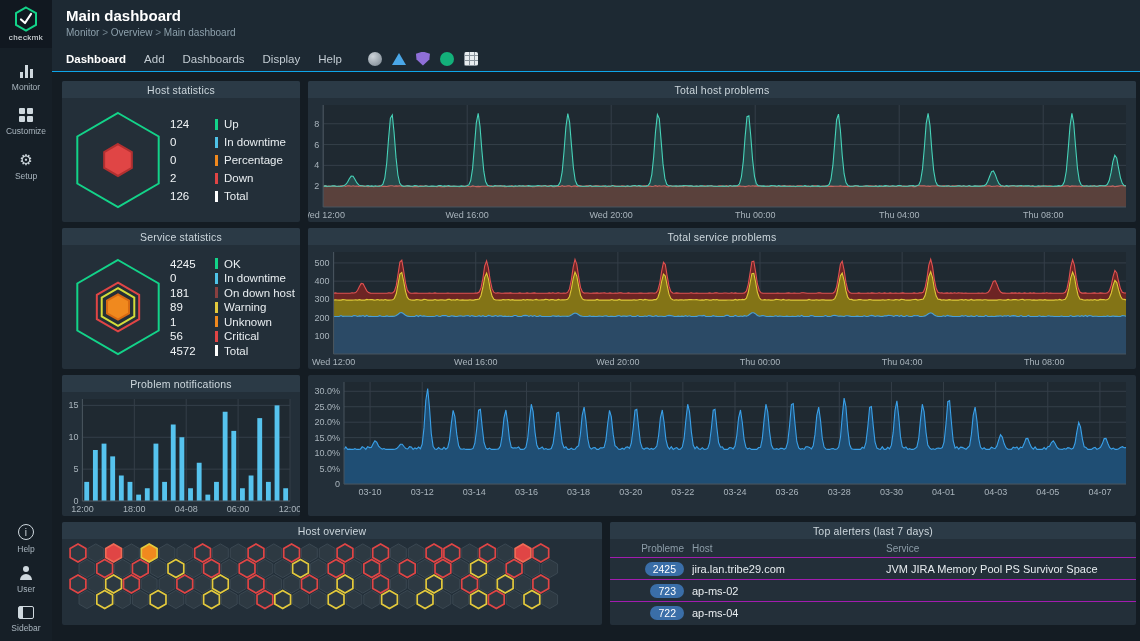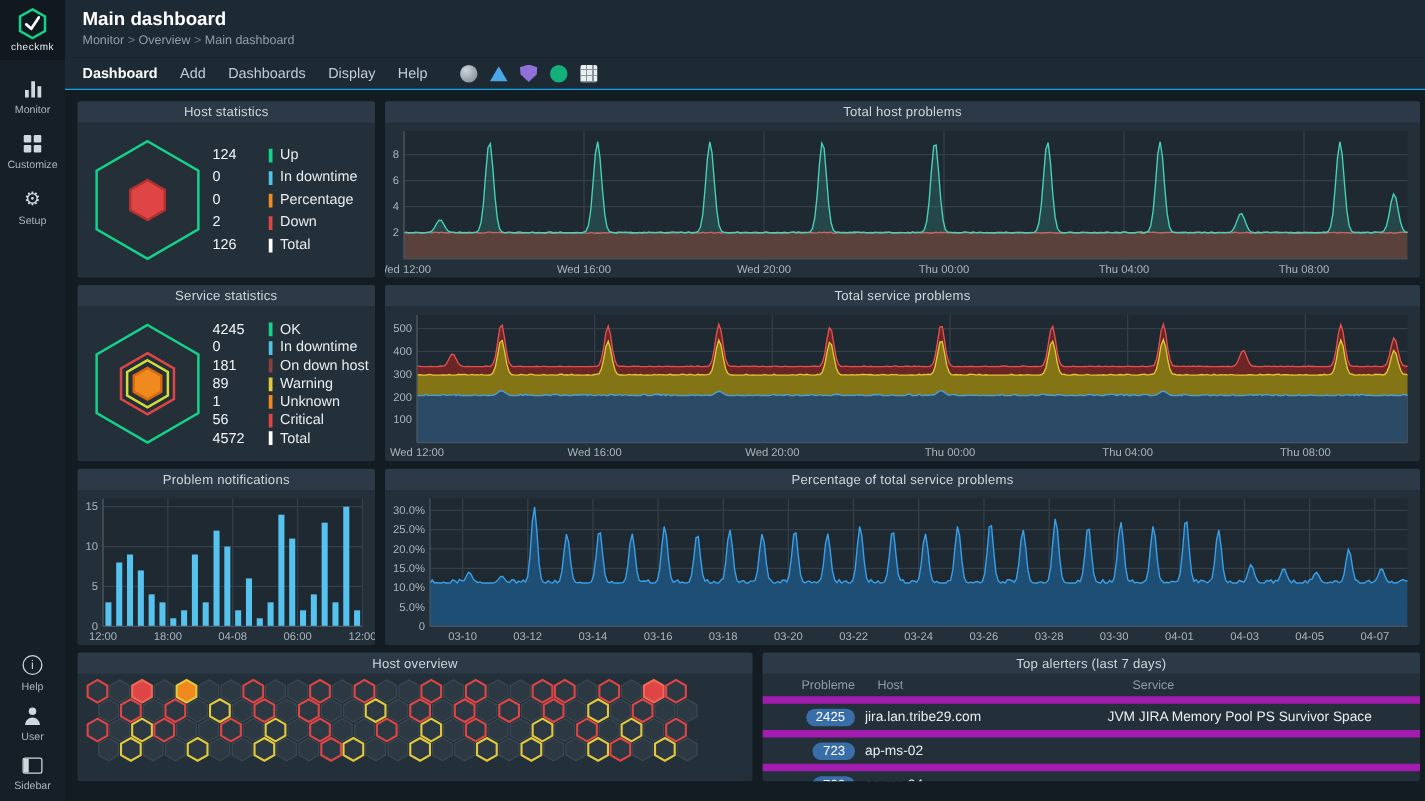--- a/index.html
+++ b/index.html
@@ -55,23 +55,23 @@
   .stat-body{display:flex;align-items:center;padding:0 8px 0 4px;}
   .hexwrap{width:104px;height:112px;flex-shrink:0;display:flex;align-items:center;justify-content:center;}
   .legend{flex:1;display:flex;flex-direction:column;justify-content:center;}
   .legend.gap6{gap:6px;}
   .legend.gap2{gap:2.5px;}
   .leg-row{display:flex;align-items:center;cursor:pointer;}
   .leg-val{width:38px;text-align:left;color:#f2f5f7;font-size:11.5px;}
   .leg-bar{width:3px;height:11px;margin:0 6px 0 7px;flex-shrink:0;}
   .leg-label{color:#e8edf0;font-size:11.5px;white-space:nowrap;}
   
-  .ta-head{display:grid;grid-template-columns:64px 186px 1fr;gap:18px;padding:4px 10px 3px;color:#8d9da8;font-size:10px;}
+  .ta-head{display:grid;grid-template-columns:64px 186px 1fr;gap:8px;padding:4px 10px 3px;color:#8d9da8;font-size:10px;}
   .ta-rows{display:flex;flex-direction:column;}
-  .ta-row{display:grid;grid-template-columns:64px 186px 1fr;gap:8px;padding:0 10px;align-items:center;height:21px;border-top:6px solid #a21caf;color:#e8edf0;font-size:11px;}
+  .ta-row{display:grid;grid-template-columns:64px 186px 1fr;gap:8px;padding:0 10px;align-items:center;height:21px;border-top:1px solid #a21caf;color:#e8edf0;font-size:11px;}
   .ta-c1{text-align:right;}
   .pill{display:inline-block;background:#3a6ea8;color:#fff;border-radius:9px;padding:1px 8px;font-size:10.5px;cursor:pointer;}
   .ta-c2,.ta-c3{white-space:nowrap;overflow:hidden;cursor:pointer;}
   svg{display:block;}
 </style>
 </head>
 <body>
 
 <div class="app">
 
@@ -372,21 +372,20 @@
                   <rect x="203.953" y="89.875" width="4.844" height="19.125" fill="#56c3ee"></rect>
                   <rect x="212.603" y="13.375" width="4.844" height="95.625" fill="#56c3ee"></rect>
                   <rect x="221.25300000000001" y="96.25" width="4.844" height="12.75" fill="#56c3ee"></rect>
                   <line x1="20.4" x2="20.4" y1="7" y2="109" stroke="#49555f"></line>
                   <line x1="20.4" x2="228" y1="109" y2="109" stroke="#49555f"></line>
                 </svg>
               </div>
             </div>
         </section>
         <section class="panel chart-panel">
-          <div class="panel-header">Percentage of total service problems</div>
           <div class="panel-body">
               <div class="chart-host">
                 <svg width="828" height="124">
                   <rect x="36" y="7" width="782" height="102" fill="#1f2931"></rect>
                   <line x1="36" x2="818" y1="109" y2="109" stroke="#353f49" stroke-width="1"></line>
                   <text x="32" y="112" fill="#a9b4bc" font-size="9" text-anchor="end">0</text>
                   <line x1="36" x2="818" y1="93.54545454545455" y2="93.54545454545455" stroke="#353f49" stroke-width="1"></line>
                   <text x="32" y="96.54545454545455" fill="#a9b4bc" font-size="9" text-anchor="end">5.0%</text>
                   <line x1="36" x2="818" y1="78.0909090909091" y2="78.0909090909091" stroke="#353f49" stroke-width="1"></line>
                   <text x="32" y="81.0909090909091" fill="#a9b4bc" font-size="9" text-anchor="end">10.0%</text>

